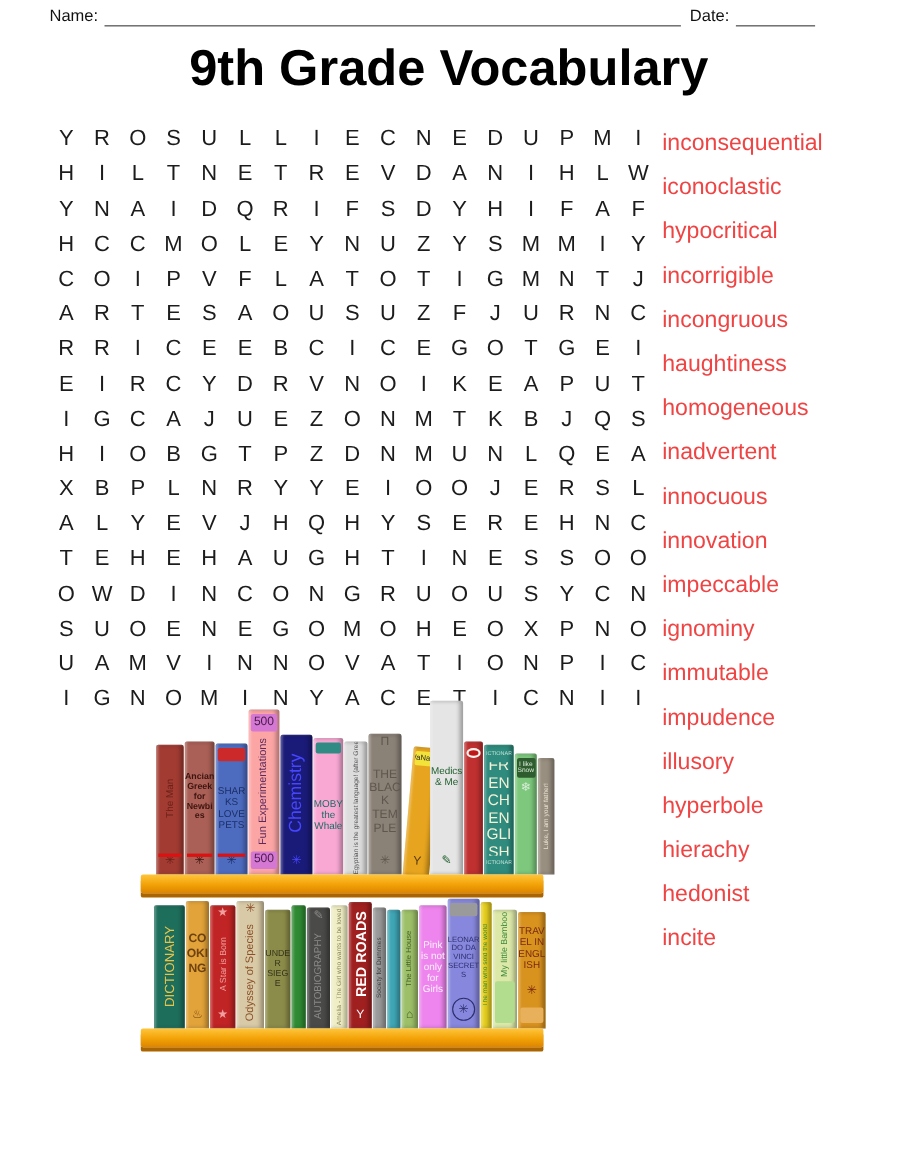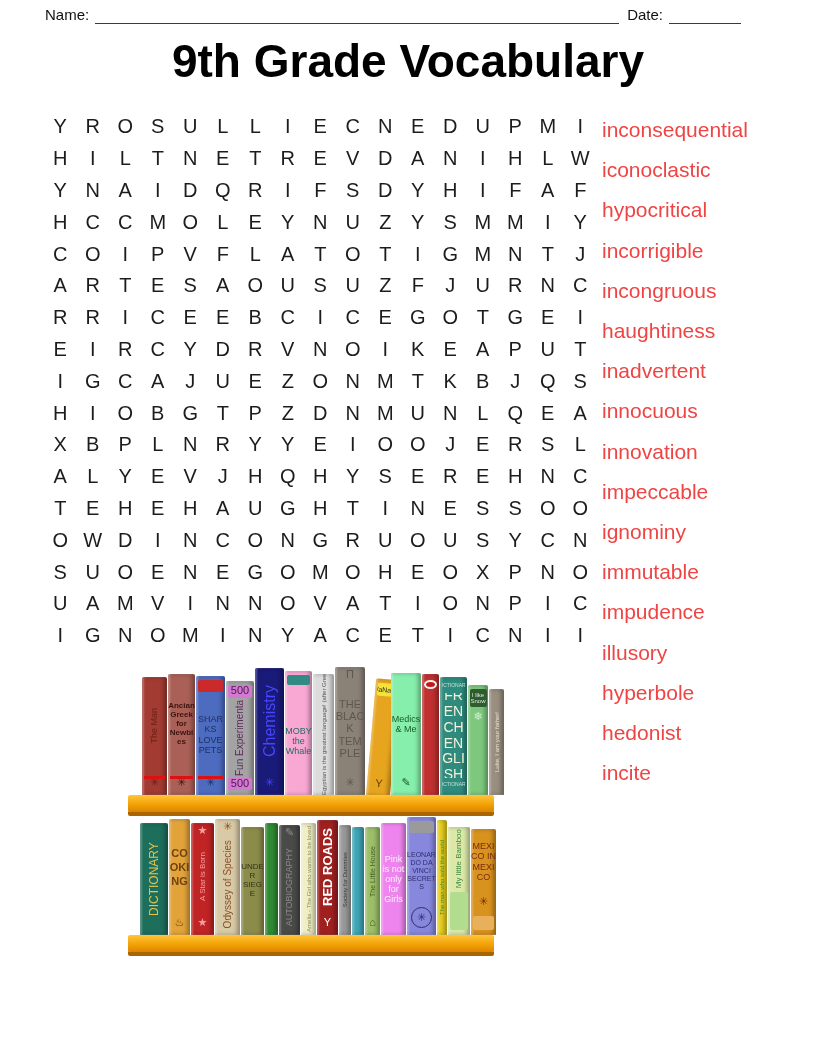--- a/index.html
+++ b/index.html
@@ -372,29 +372,31 @@
     <div class="cell">I</div>
   </div>
 
 <div class="words">
     <div class="word">inconsequential</div>
     <div class="word">iconoclastic</div>
     <div class="word">hypocritical</div>
     <div class="word">incorrigible</div>
     <div class="word">incongruous</div>
     <div class="word">haughtiness</div>
+    <div class="word">homogeneous</div>
     <div class="word">inadvertent</div>
     <div class="word">innocuous</div>
     <div class="word">innovation</div>
     <div class="word">impeccable</div>
     <div class="word">ignominy</div>
     <div class="word">immutable</div>
     <div class="word">impudence</div>
     <div class="word">illusory</div>
     <div class="word">hyperbole</div>
+    <div class="word">hierachy</div>
     <div class="word">hedonist</div>
     <div class="word">incite</div>
   </div>
 
 <div class="bookshelf">
   <div class="books books-top">
       <div class="book" style="background: rgb(162, 59, 50); width: 25px; height: 118px;">
         <div class="tmid">
           <span class="tv" style="font-size: 9px; color: rgb(107, 32, 25);">The Man</span>
         </div>
@@ -409,21 +411,21 @@
         <div class="stripe" style="background: rgb(221, 17, 17);"></div>
       </div>
       <div class="book" style="background: rgb(77, 108, 192); width: 29px; height: 119px;">
         <div class="badge" style="background: rgb(204, 42, 42); height: 12px;"></div>
         <div class="tmid">
           <span class="th" style="font-size: 9px; color: rgb(29, 47, 102);">SHARKS LOVE PETS</span>
         </div>
         <div class="bicon bicon-b" style="color: rgb(29, 47, 102);">✳</div>
         <div class="stripe" style="background: rgb(221, 17, 17);"></div>
       </div>
-      <div class="book" style="background: #a3a3a3; width: 28px; height: 114px;">
+      <div class="book" style="background: #fca5a5; width: 28px; height: 150px;">
         <div class="badge" style="background: rgb(212, 120, 212); color: rgb(74, 26, 74); font-size: 11px; height: 16px;">500</div>
         <div class="tmid">
           <span class="tv" style="font-size: 10px; color: rgb(93, 42, 93);">Fun Experimentations</span>
         </div>
         <div class="badge badge-b" style="background: rgb(212, 120, 212); color: rgb(74, 26, 74); font-size: 11px; height: 16px;">500</div>
       </div>
       <div class="book" style="background: rgb(26, 26, 120); width: 29px; height: 127px;">
         <div class="tmid">
           <span class="tv" style="font-size: 16px; color: rgb(70, 70, 255);">Chemistry</span>
         </div>
@@ -447,21 +449,21 @@
         </div>
         <div class="bicon bicon-b" style="color: rgb(95, 87, 77);">✳</div>
       </div>
       <div class="book" style="background: rgb(231, 165, 31); width: 24px; height: 117px; transform: rotate(5deg); transform-origin: left bottom;">
         <div class="badge" style="background: rgb(242, 226, 58); color: rgb(34, 34, 34); font-size: 7px; height: 13px;">WaNaze?</div>
         <div class="tmid">
           <span class="tv" style="font-size: 8px; color: rgb(90, 58, 16);"></span>
         </div>
         <div class="bicon bicon-b" style="color: rgb(90, 58, 16);">Y</div>
       </div>
-      <div class="book" style="background: #86efac; width: 30px; height: 122px;">
+      <div class="book" style="background: #e5e5e5; width: 30px; height: 158px;">
         <div class="tmid">
           <span class="th" style="font-size: 9px; color: rgb(26, 92, 40);">Medics &amp; Me</span>
         </div>
         <div class="bicon bicon-b" style="color: rgb(26, 92, 40);">✎</div>
       </div>
       <div class="book" style="background: rgb(192, 48, 48); width: 17px; height: 121px;">
         <div class="deco-lips"></div>
         <div class="tmid">
           <span class="tv" style="font-size: 6px; color: rgb(255, 208, 208);"></span>
         </div>
@@ -573,20 +575,20 @@
         </div>
       </div>
       <div class="book" style="background: rgb(220, 232, 168); width: 22px; height: 108px;">
         <div class="tmid">
           <span class="tv" style="font-size: 8px; color: rgb(63, 138, 63);">My little Bamboo</span>
         </div>
         <div class="badge badge-b" style="background: rgb(178, 220, 142); height: 38px;"></div>
       </div>
       <div class="book" style="background: rgb(216, 146, 30); width: 25px; height: 106px;">
         <div class="tmid">
-          <span class="th" style="font-size: 9px; color: rgb(122, 42, 16);">MEXICO IN MEXICO</span>
+          <span class="th" style="font-size: 9px; color: rgb(122, 42, 16);">TRAVEL IN ENGLISH</span>
         </div>
         <div class="bicon bicon-b" style="color: rgb(122, 42, 16);">✳</div>
         <div class="badge badge-b" style="background: rgb(232, 176, 90); height: 14px;"></div>
       </div>
     </div>
   <div class="board board-bottom"></div>
 </div>
 
 </body></html>

